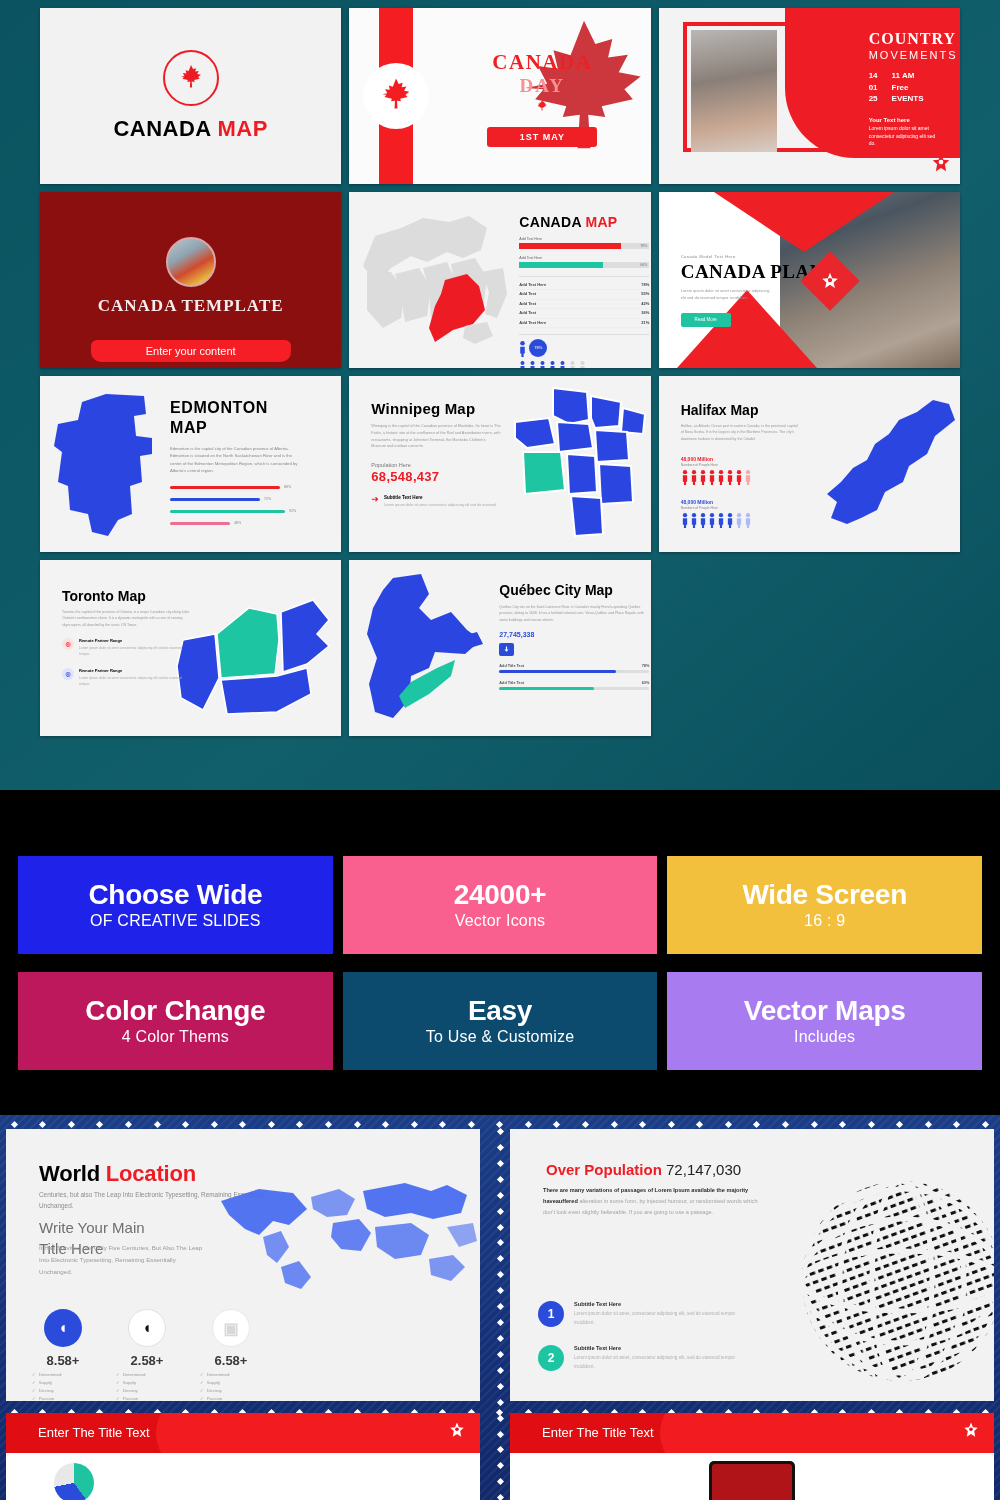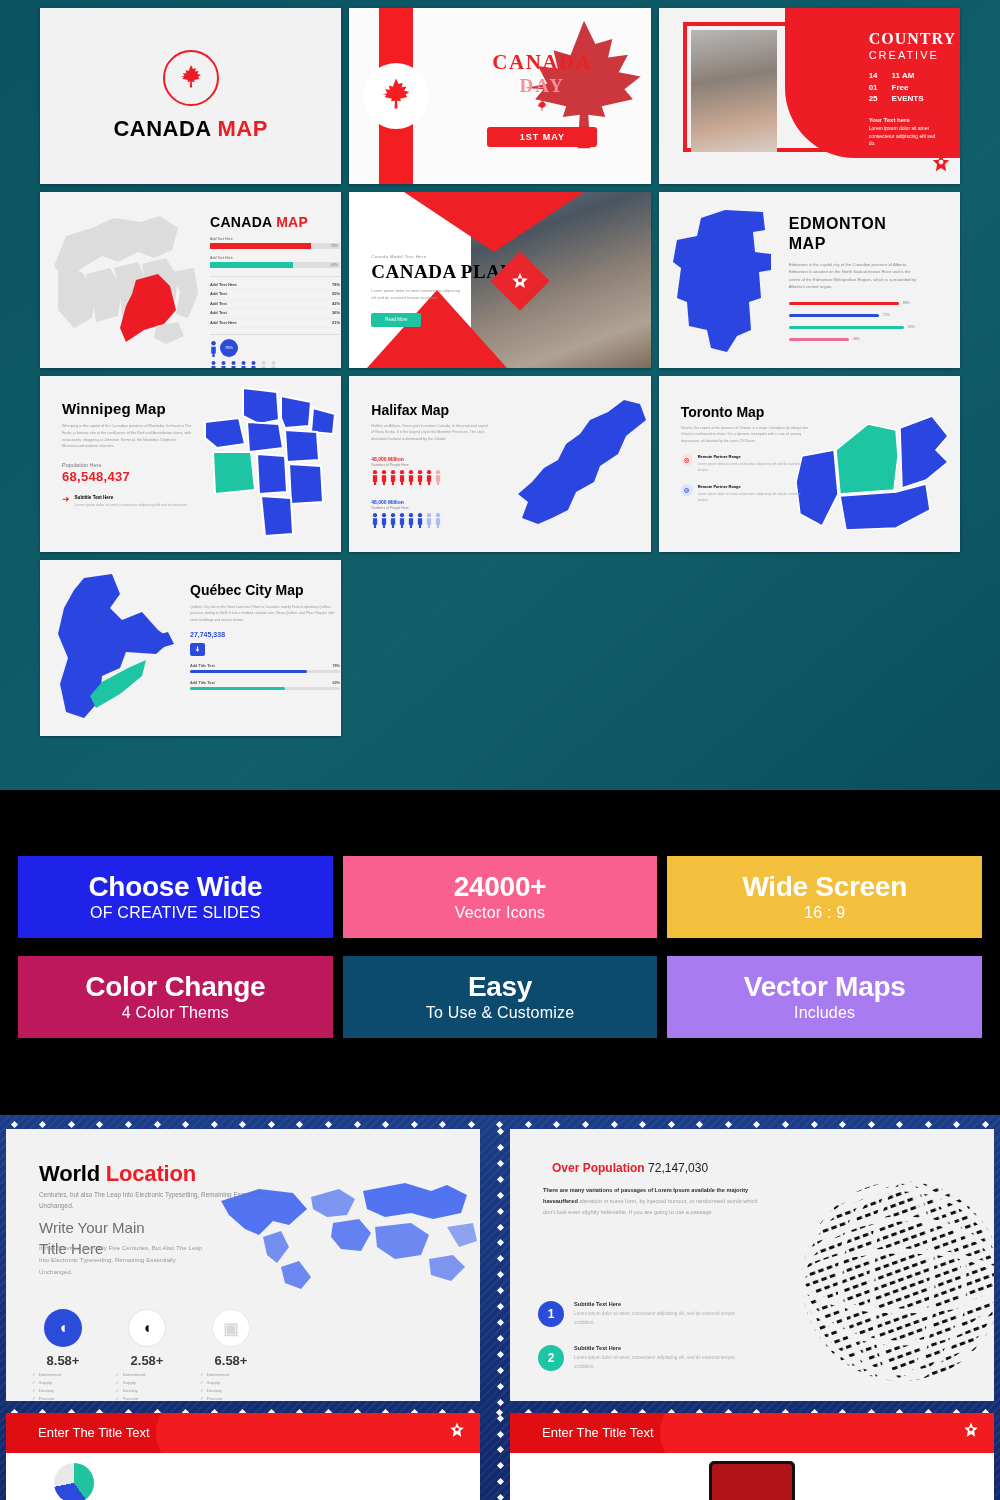--- a/index.html
+++ b/index.html
@@ -168,21 +168,21 @@
   .s12-prow{margin-top:8px;}
   .s12-pt{display:flex;justify-content:space-between;font-size:3.8px;font-weight:bold;color:#555;}
   .s12-ptrack{height:3px;background:#ddd;border-radius:2px;margin-top:2px;position:relative;}
   .s12-pfill{height:3px;border-radius:2px;position:absolute;left:0;top:0;}
 
   
   .sec-feat{position:absolute;left:0;top:790px;width:1000px;height:325px;background:#000;}
   .feat-row{display:flex;gap:10px;padding:0 18px;}
   .feat-row.r1{padding-top:66px;}
   .feat-row.r2{padding-top:18px;}
-  .feat{flex:1;height:82px;display:flex;flex-direction:column;align-items:center;justify-content:center;}
+  .feat{flex:1;height:98px;display:flex;flex-direction:column;align-items:center;justify-content:center;}
   .feat .big{font-size:28px;font-weight:bold;color:#fff;line-height:1.05;letter-spacing:-.3px;}
   .feat .small{font-size:16px;color:#fff;margin-top:3px;letter-spacing:.2px;}
 
   
   .sec-navy{position:absolute;left:0;top:1115px;width:1000px;height:385px;
      background:
        repeating-linear-gradient(135deg, rgba(255,255,255,.05) 0 2px, transparent 2px 6px),
        linear-gradient(180deg,#1b3c86 0%,#16327a 50%,#12296a 100%);
   }
   .dotcol{position:absolute;top:0;height:385px;width:30px;left:485px;
@@ -208,21 +208,21 @@
   .wl-circ{width:38px;height:38px;border-radius:50%;margin:0 auto;
      display:flex;align-items:center;justify-content:center;font-size:16px;font-weight:bold;}
   .wl-c1{background:#2b4bdb;color:#fff;}
   .wl-c2{background:#fff;border:1.5px solid #e2e2e2;color:#111;}
   .wl-c3{background:#fff;border:1.5px solid #e8e8e8;color:#d8d8d8;}
   .wl-val{text-align:center;font-size:13px;font-weight:bold;margin-top:6px;color:#3a3a3a;}
   .wl-list{margin-top:3px;}
   .wl-li{display:flex;gap:3px;font-size:4.4px;color:#9b9b9b;line-height:1.85;}
 
   
-  .op-h{position:absolute;left:42px;top:32px;font-size:12px;font-weight:bold;color:#ee1c25;}
+  .op-h{position:absolute;left:36px;top:32px;font-size:15px;font-weight:bold;color:#ee1c25;}
   .op-h .num{color:#222;font-weight:normal;}
   .op-p{position:absolute;left:33px;top:56px;width:220px;font-size:5.6px;line-height:1.95;color:#a3a3a3;}
   .op-p b{color:#2b2b2b;}
   .op-glob{position:absolute;right:-20px;top:48px;width:230px;height:210px;overflow:hidden;}
   .op-items{position:absolute;left:28px;top:172px;}
   .op-item{display:flex;gap:10px;align-items:flex-start;margin-bottom:18px;}
   .op-n{width:26px;height:26px;border-radius:50%;color:#fff;font-size:12px;font-weight:bold;
      display:flex;align-items:center;justify-content:center;flex:0 0 26px;}
   .op-t{font-size:5.6px;font-weight:bold;color:#2b2b2b;}
   .op-d{font-size:4.6px;color:#b1b1b1;line-height:1.9;margin-top:3px;width:175px;}
@@ -280,21 +280,21 @@
           <div class="s2-btn">1ST MAY</div>
         </div>
       </div>
 
       <div class="slide s3">
         <div class="s3-red"></div>
         <div class="s3-frame"></div>
         <div class="s3-photo"></div>
         <div class="s3-ct">
           <div class="s3-country">COUNTRY</div>
-          <div class="s3-moves">CREATIVE</div>
+          <div class="s3-moves">MOVEMENTS</div>
         </div>
         <div class="s3-dates">
           <div class="s3-dcol">
               <span>14</span>
               <span>11 AM</span>
             </div>
           <div class="s3-dcol">
               <span>01</span>
               <span>Free</span>
             </div>
@@ -308,20 +308,25 @@
           <div>Lorem ipsum dolor sit amet consectetur adipiscing elit sed do.</div>
         </div>
         <div class="s3-logo">
           <svg width="22" height="22" viewBox="0 0 24 24">
               <path fill="#ee1c25" d="M12 2l2.6 6.4L21 9l-4.8 4.3L17.6 21 12 17.4 6.4 21l1.4-7.7L3 9l6.4-.6z"></path>
               <circle cx="12" cy="11" r="2.6" fill="#fff"></circle>
             </svg>
         </div>
       </div>
 
+      <div class="slide s4">
+        <div class="s4-av"></div>
+        <div class="s4-t">CANADA TEMPLATE</div>
+        <div class="s4-bar">Enter your content</div>
+      </div>
 
       <div class="slide s5">
         <div class="s5-map">
           <svg width="155" height="150" viewBox="0 0 155 150">
             <path fill="#dcdcdc" d="M6 60 L18 30 L44 22 L66 12 L92 16 L112 10 L130 22 L124 44 L106 52 L90 46 L70 56 L54 50 L34 62 L20 78 Z"></path>
             <path fill="#dcdcdc" d="M10 66 L34 66 L48 86 L44 112 L26 122 L10 104 Z"></path>
             <path fill="#dcdcdc" d="M38 68 L62 62 L74 82 L70 110 L48 116 L44 90 Z"></path>
             <path fill="#dcdcdc" d="M66 62 L90 56 L100 78 L96 108 L74 112 L72 84 Z"></path>
             <path fill="#dcdcdc" d="M94 58 L118 52 L130 72 L126 104 L100 110 L98 80 Z"></path>
             <path fill="#ed1c24" d="M88 74 L110 68 L122 80 L128 104 L116 118 L96 124 L78 136 L72 122 L78 100 L84 88 Z"></path>

